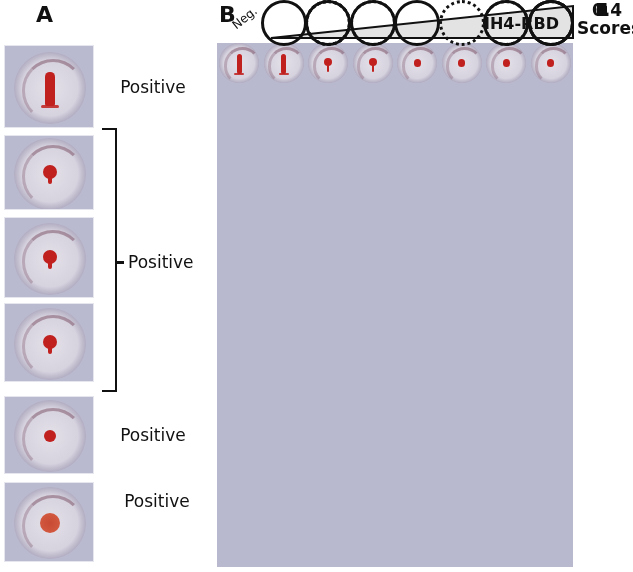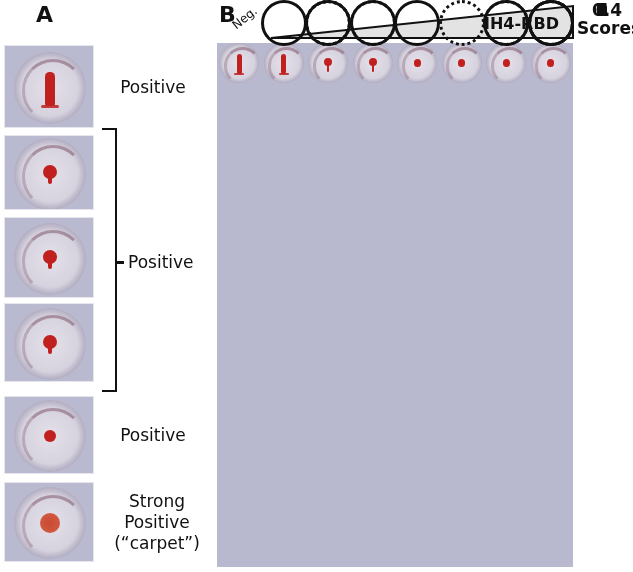--- a/index.html
+++ b/index.html
@@ -74,23 +74,21 @@
       </div>
     </div>
   </div>
 
 <div class="a-label" style="left:108px;top:77px;width:90px;">Positive</div>
 <div class="bracket" style="left:102px;top:128px;width:13px;height:260px;"></div>
 <div class="bracket-tick" style="left:115px;top:261px;width:9px;"></div>
 <div class="a-label" style="left:128px;top:252px;width:80px;text-align:left;">Positive</div>
 <div class="a-label" style="left:108px;top:425px;width:90px;">Positive</div>
 <div class="a-label" style="left:100px;top:491px;width:114px;">
-  <div>Strong</div>
   <div>Positive</div>
-  <div>(“carpet”)</div>
 </div>
 
 <div class="panel-letter" style="left:219px;top:2px;">B</div>
 <div class="header-text" style="left:238px;top:18px;font-size:12px;font-weight:normal;transform:rotate(-38deg);transform-origin:left bottom;">Neg.</div>
 <svg width="320" height="40" style="position:absolute;left:265px;top:0px;">
   <polygon points="6,38 308,6 308,38" fill="#e3e3e3" stroke="#111" stroke-width="2"></polygon>
 </svg>
 <div class="header-text" style="left:484px;top:14px;font-size:16px;">IH4-RBD</div>
 <div class="header-text" style="left:577px;top:18px;font-size:17px;">Scores</div>
 

